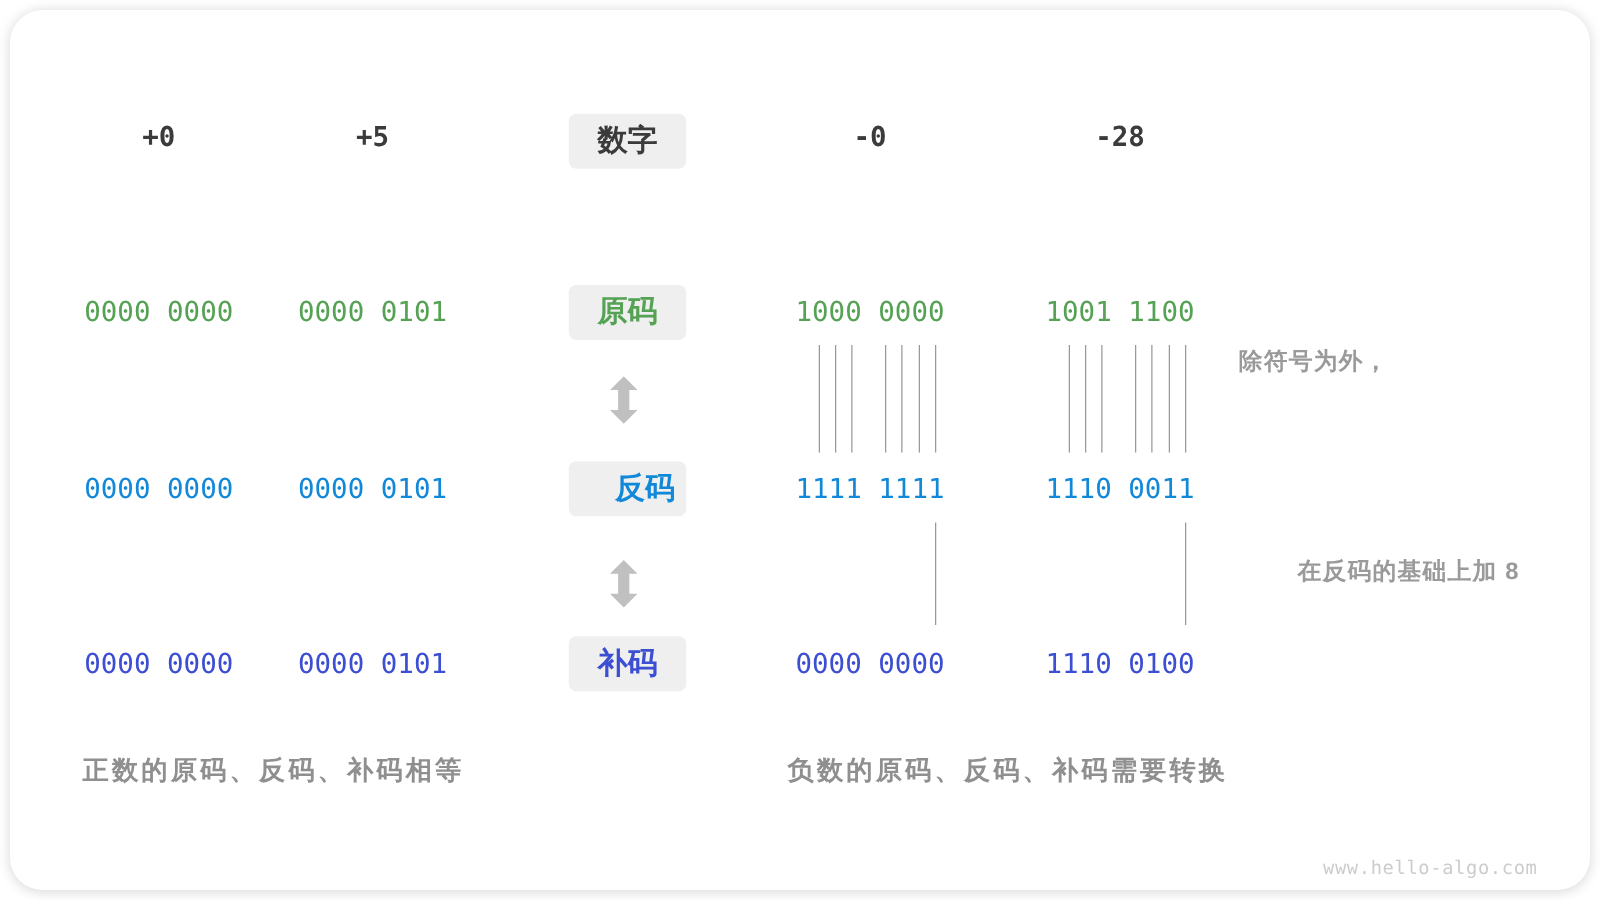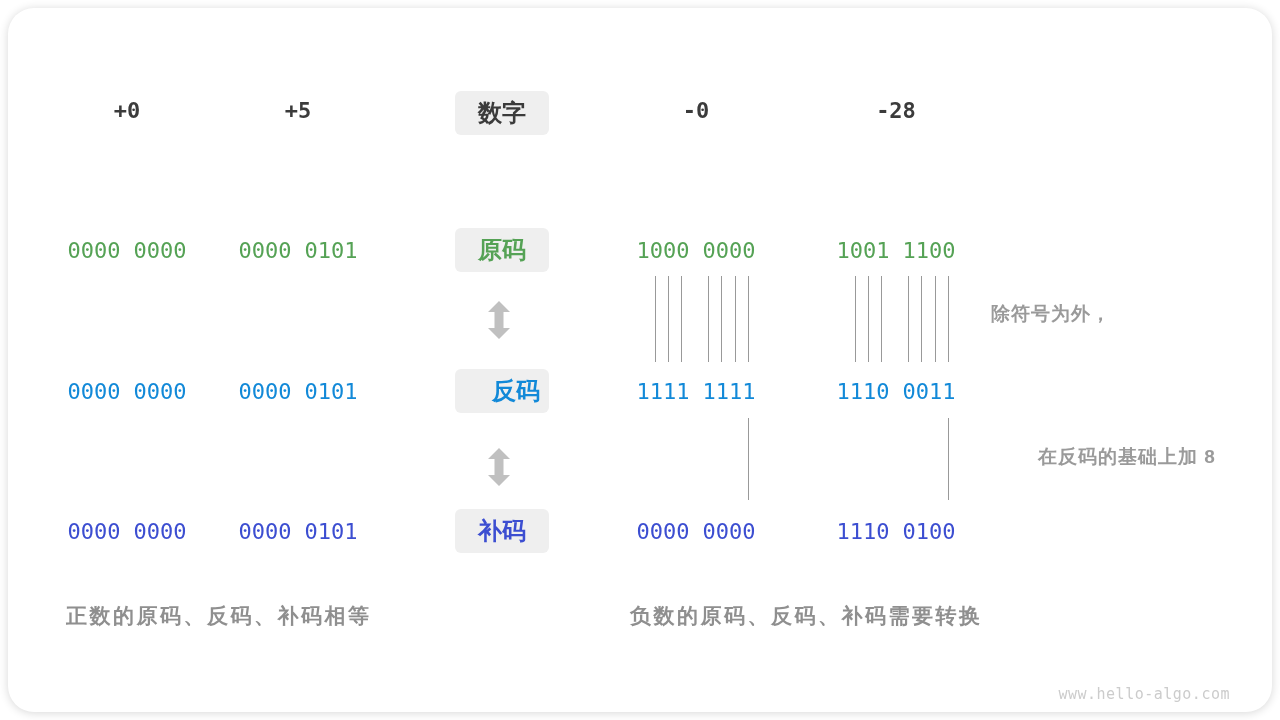--- a/index.html
+++ b/index.html
@@ -72,21 +72,21 @@
     <div class="abs tick group" style="left:913px;"></div>
     <div class="abs tick group" style="left:927px;"></div>
     <div class="abs tick group" style="left:940px;"></div>
 
     <div class="abs arrow" style="top:293px;">
       <svg width="22" height="38" viewBox="0 0 22 38">
         <path d="M11 0 L22 11 L15.5 11 L15.5 27 L22 27 L11 38 L0 27 L6.5 27 L6.5 11 L0 11 Z" fill="#c0c0c0"></path>
       </svg>
     </div>
 
-    <div class="abs note note-lines" style="left:983px;top:290px;">
+    <div class="abs note note-lines" style="left:983px;top:266px;">
       <div>除符号为外，</div>
     </div>
 
     <div class="abs col mono num v-blue" style="left:24px;top:370px;">0000 0000</div>
     <div class="abs col mono num v-blue" style="left:195px;top:370px;">0000 0101</div>
     <div class="abs badge blue" style="top:361px;padding-left:28px;">反码</div>
     <div class="abs col mono num v-blue" style="left:593px;top:370px;">1111 1111</div>
     <div class="abs col mono num v-blue" style="left:793px;top:370px;">1110 0011</div>
 
     <div class="abs tick single" style="left:740px;"></div>

